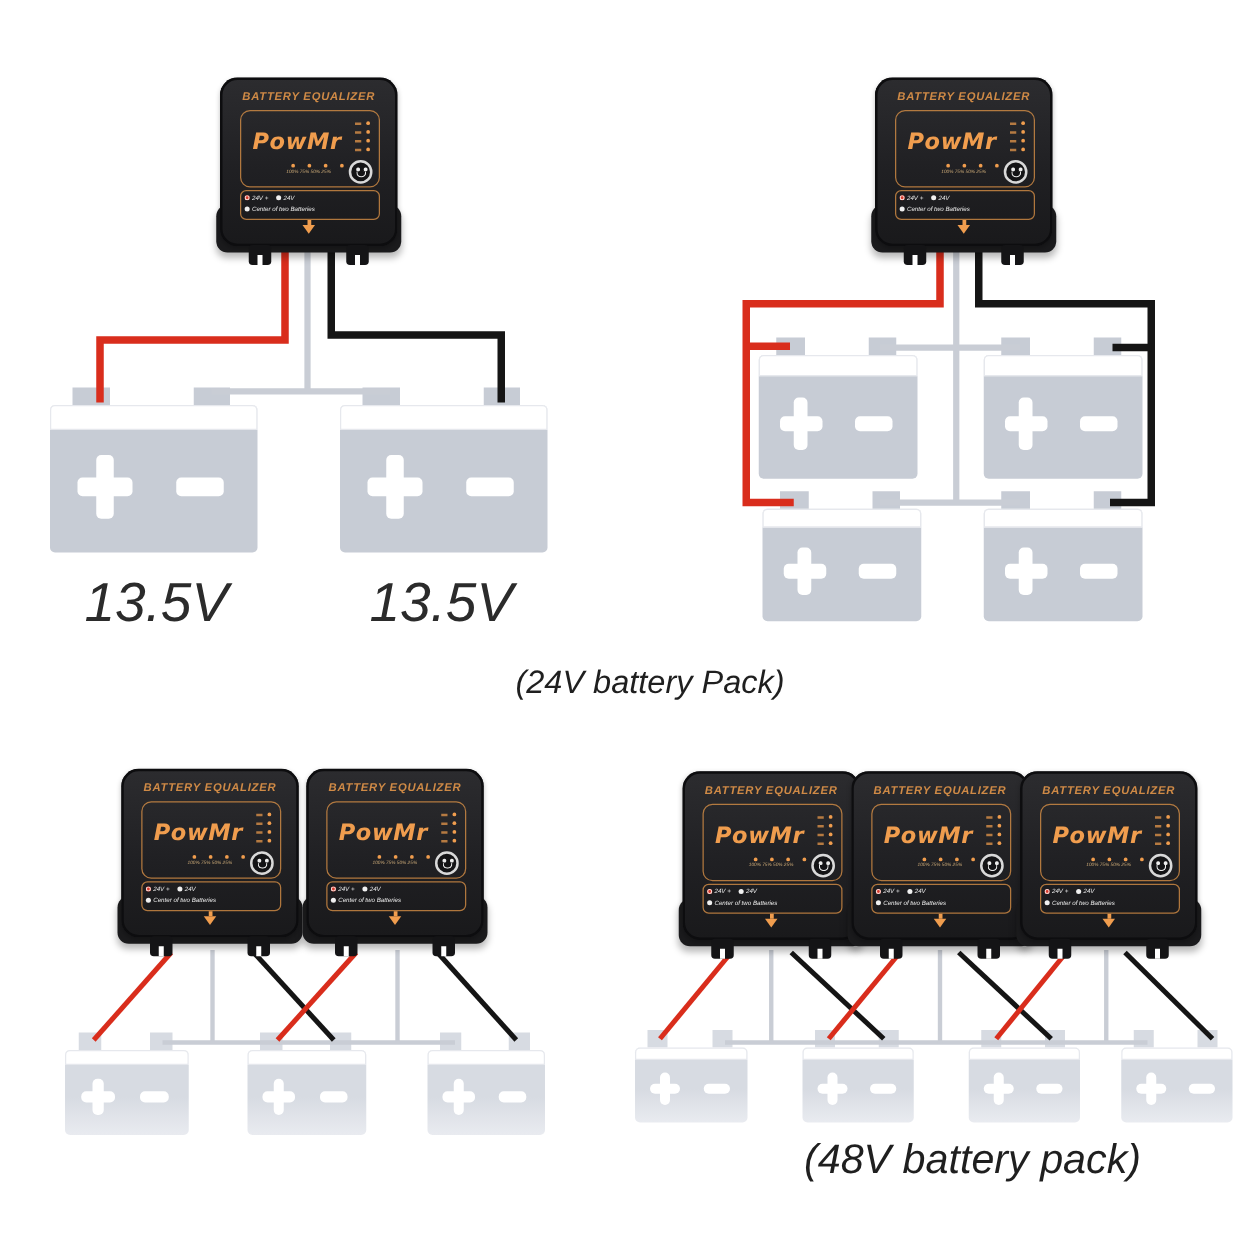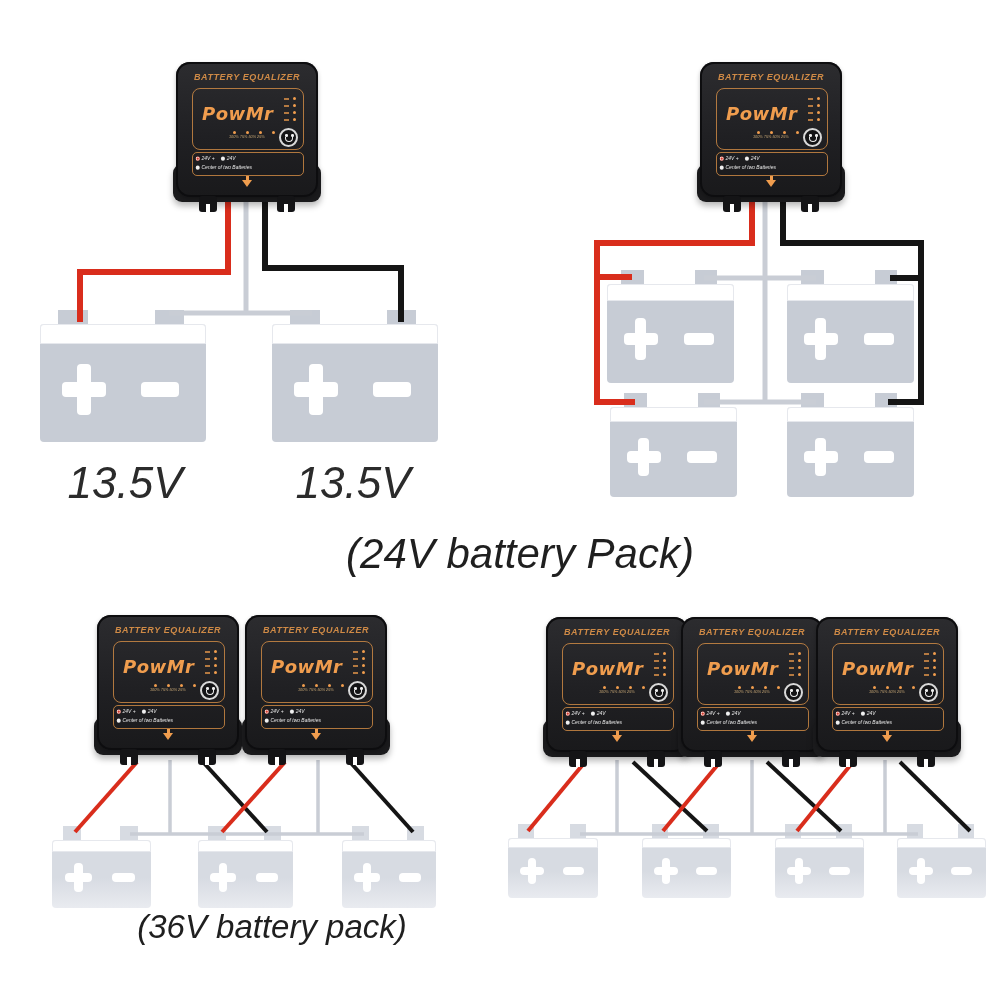--- a/index.html
+++ b/index.html
@@ -69,21 +69,21 @@
             border-left:5px solid transparent;border-right:5px solid transparent;
             border-top:7px solid var(--logo-orange);}
   .eq-arrow::before{content:'';position:absolute;left:-1.5px;top:-11px;width:3px;height:4px;
                     background:var(--logo-orange);}
   .eq-tab{position:absolute;top:134px;width:18px;height:16px;background:#141416;border-radius:3px;}
   .eq-tab.left{left:23px;}
   .eq-tab.right{right:23px;}
   .eq-tab::after{content:'';position:absolute;left:7px;bottom:0;width:4px;height:8px;background:#fff;}
 
   
-  .caption{position:absolute;text-align:center;font-size:42px;color:#1f1f1f;z-index:4;}
+  .caption{position:absolute;text-align:center;font-size:26px;color:#1f1f1f;z-index:4;}
   .caption.small{font-size:33px;}
   .bat-label{position:absolute;text-align:center;font-size:44px;color:#2b2b2b;z-index:4;}
 </style>
 </head>
 <body>
 
 <div id="canvas">
 
   <div class="battery-slot" style="left:40px;top:324px;width:166px;height:118px;">
   <div class="bat-term left"></div>
@@ -577,15 +577,15 @@
     </div>
     <div class="eq-arrow"></div>
   </div>
   <div class="eq-tab left"></div>
   <div class="eq-tab right"></div>
 </div>
 
   <div class="bat-label" style="left:45px;top:458px;width:160px;">13.5V</div>
   <div class="bat-label" style="left:273px;top:458px;width:160px;">13.5V</div>
   <div class="caption" style="left:320px;top:530px;width:400px;">(24V battery Pack)</div>
-  <div class="caption small" style="left:92px;top:908px;width:360px;">(36V battery pack)</div>
+  <div class="caption small" style="left:598px;top:908px;width:360px;">(48V battery pack)</div>
 
 </div>
 
 </body></html>

